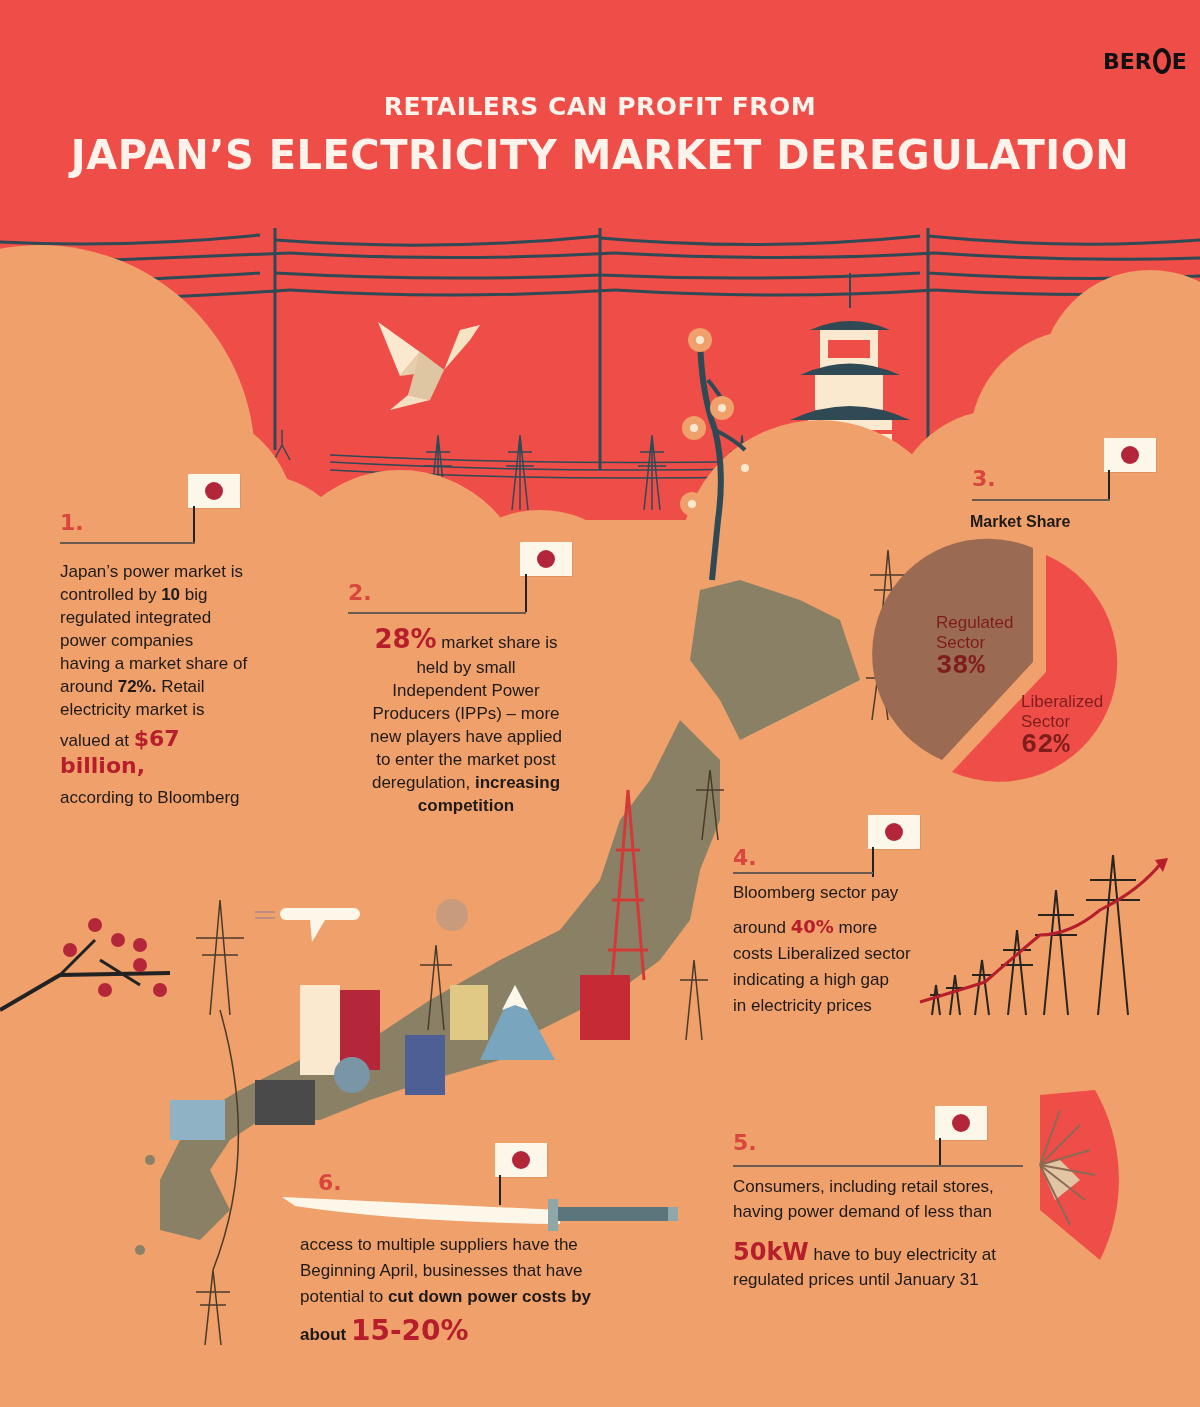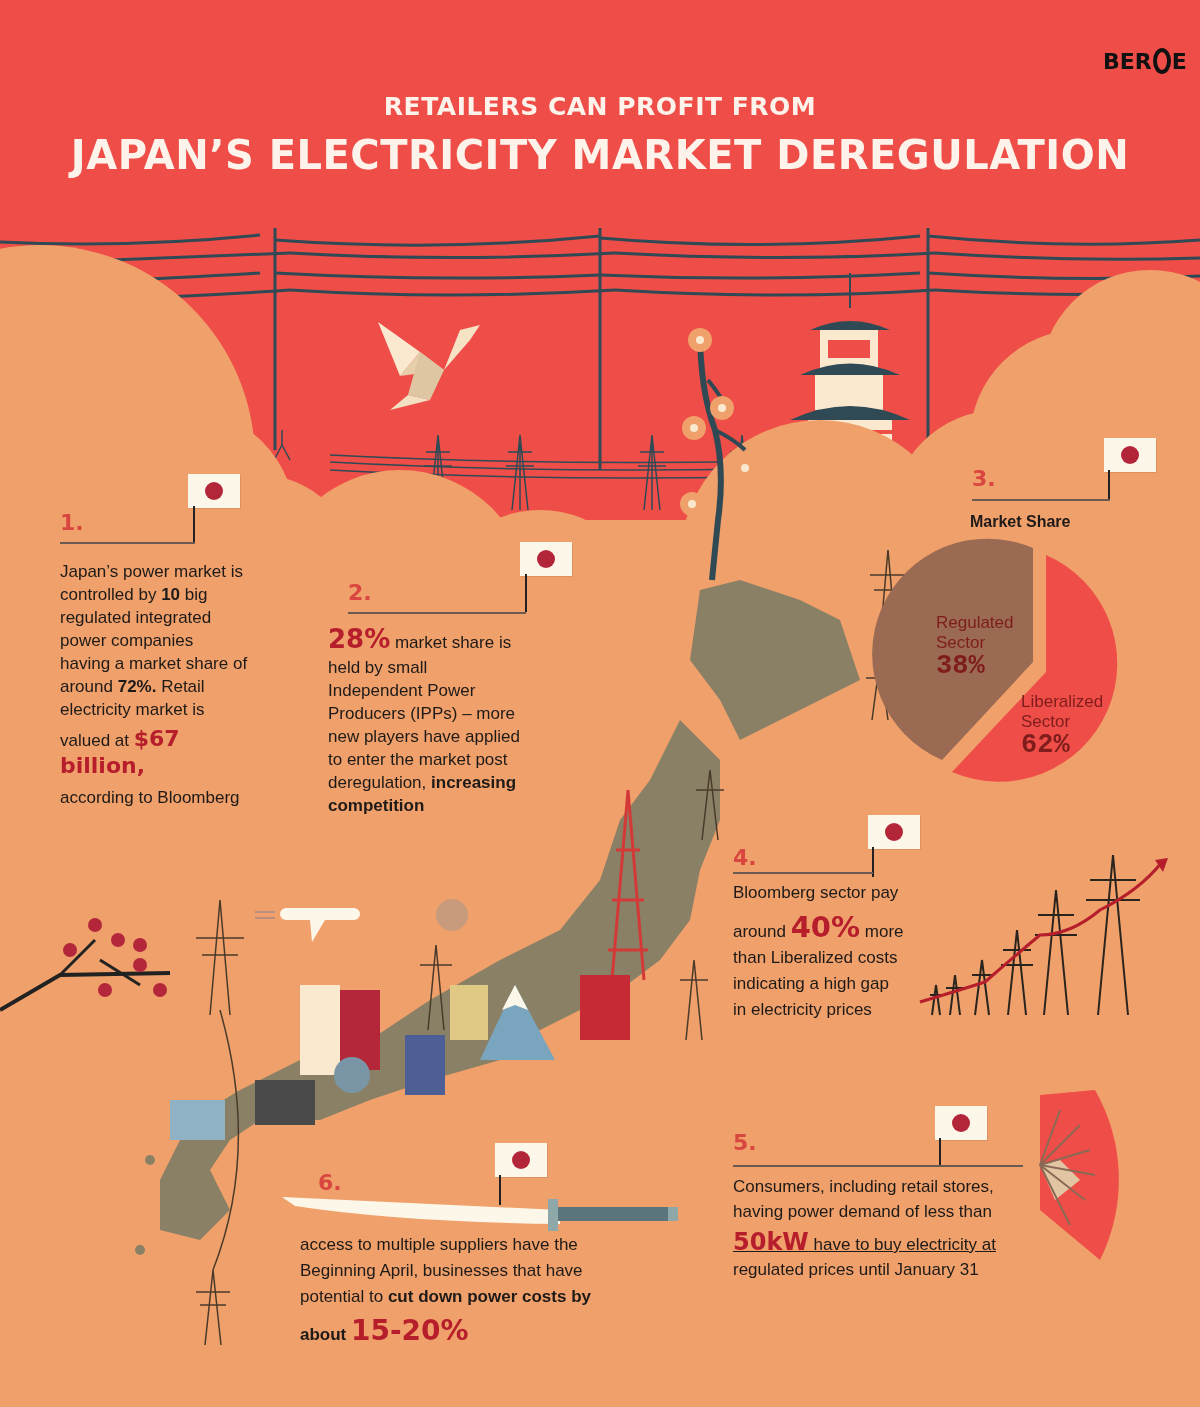--- a/index.html
+++ b/index.html
@@ -279,21 +279,21 @@
   </div>
 </div>
 
 <div>
   <div class="flag" style="left:520px;top:542px;">
       <div class="dot"></div>
     </div>
   <div class="pole" style="left:525px;top:574px;height:38px;"></div>
   <div class="num" style="left:348px;top:580px;">2.</div>
   <div class="rule" style="left:348px;top:612px;width:178px;"></div>
-  <div class="text" style="left:328px;top:622px;width:260px;">
+  <div class="text" style="left:336px;top:622px;width:260px;text-align:center;">
     <div><span class="big-red" style="font-size:26px;line-height:34px;">28%</span><span> market share is</span></div>
     <div>held by small</div>
     <div>Independent Power</div>
     <div>Producers (IPPs) – more</div>
     <div>new players have applied</div>
     <div>to enter the market post</div>
     <div><span>deregulation, </span><b>increasing</b></div>
     <div><b>competition</b></div>
   </div>
 </div>
@@ -320,38 +320,38 @@
 
 <div>
   <div class="flag" style="left:868px;top:815px;">
       <div class="dot"></div>
     </div>
   <div class="pole" style="left:872px;top:847px;height:30px;"></div>
   <div class="num" style="left:733px;top:845px;">4.</div>
   <div class="rule" style="left:733px;top:872px;width:140px;"></div>
   <div class="text" style="left:733px;top:880px;width:200px;line-height:26px;">
     <div>Bloomberg sector pay</div>
-    <div style="margin-top:8px;"><span>around </span><span class="big-red" style="font-size:29px;">40%</span><span> more</span></div>
-    <div>than Liberalized costs</div>
+    <div style="margin-top:8px;"><span>around </span><span class="big-red" style="font-size:18px;">40%</span><span> more</span></div>
+    <div>costs Liberalized sector</div>
     <div>indicating a high gap</div>
     <div>in electricity prices</div>
   </div>
 </div>
 
 <div>
   <div class="flag" style="left:935px;top:1106px;">
       <div class="dot"></div>
     </div>
   <div class="pole" style="left:939px;top:1138px;height:28px;"></div>
   <div class="num" style="left:733px;top:1130px;">5.</div>
   <div class="rule" style="left:733px;top:1165px;width:290px;"></div>
   <div class="text" style="left:733px;top:1174px;width:300px;line-height:25px;">
     <div>Consumers, including retail stores,</div>
     <div>having power demand of less than</div>
-    <div style="margin-top:6px;text-decoration:underline;"><span class="big-red" style="font-size:24px;">50kW</span><span> have to buy electricity at</span></div>
+    <div style="margin-top:16px;"><span class="big-red" style="font-size:24px;">50kW</span><span> have to buy electricity at</span></div>
     <div>regulated prices until January 31</div>
   </div>
 </div>
 
 <div>
   <div class="flag" style="left:495px;top:1143px;">
       <div class="dot"></div>
     </div>
   <div class="pole" style="left:499px;top:1175px;height:30px;"></div>
   <div class="num" style="left:318px;top:1170px;">6.</div>

